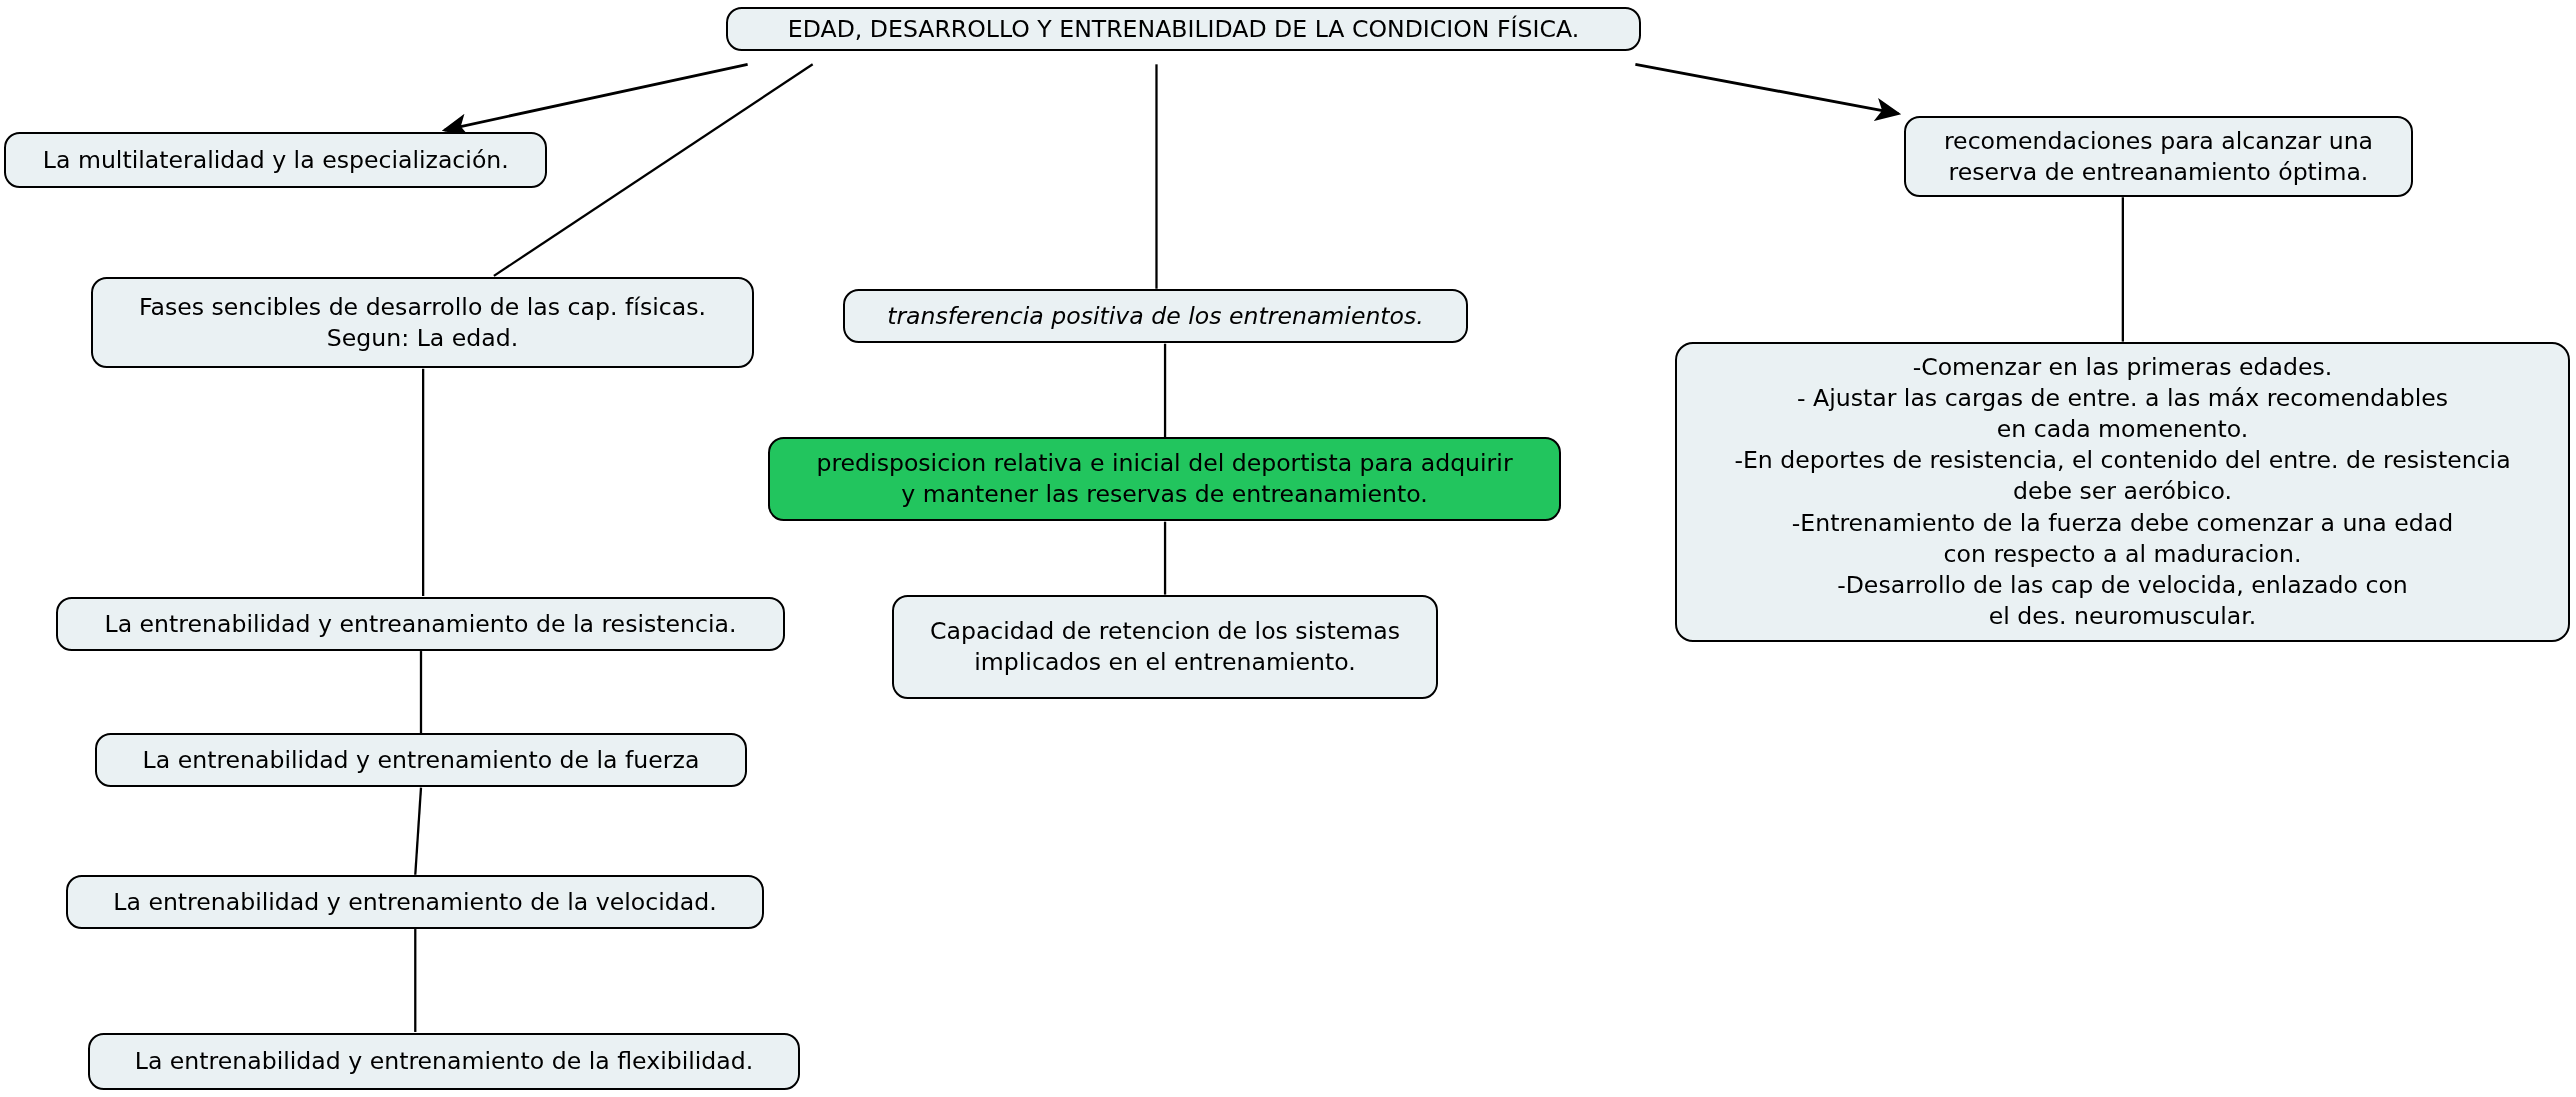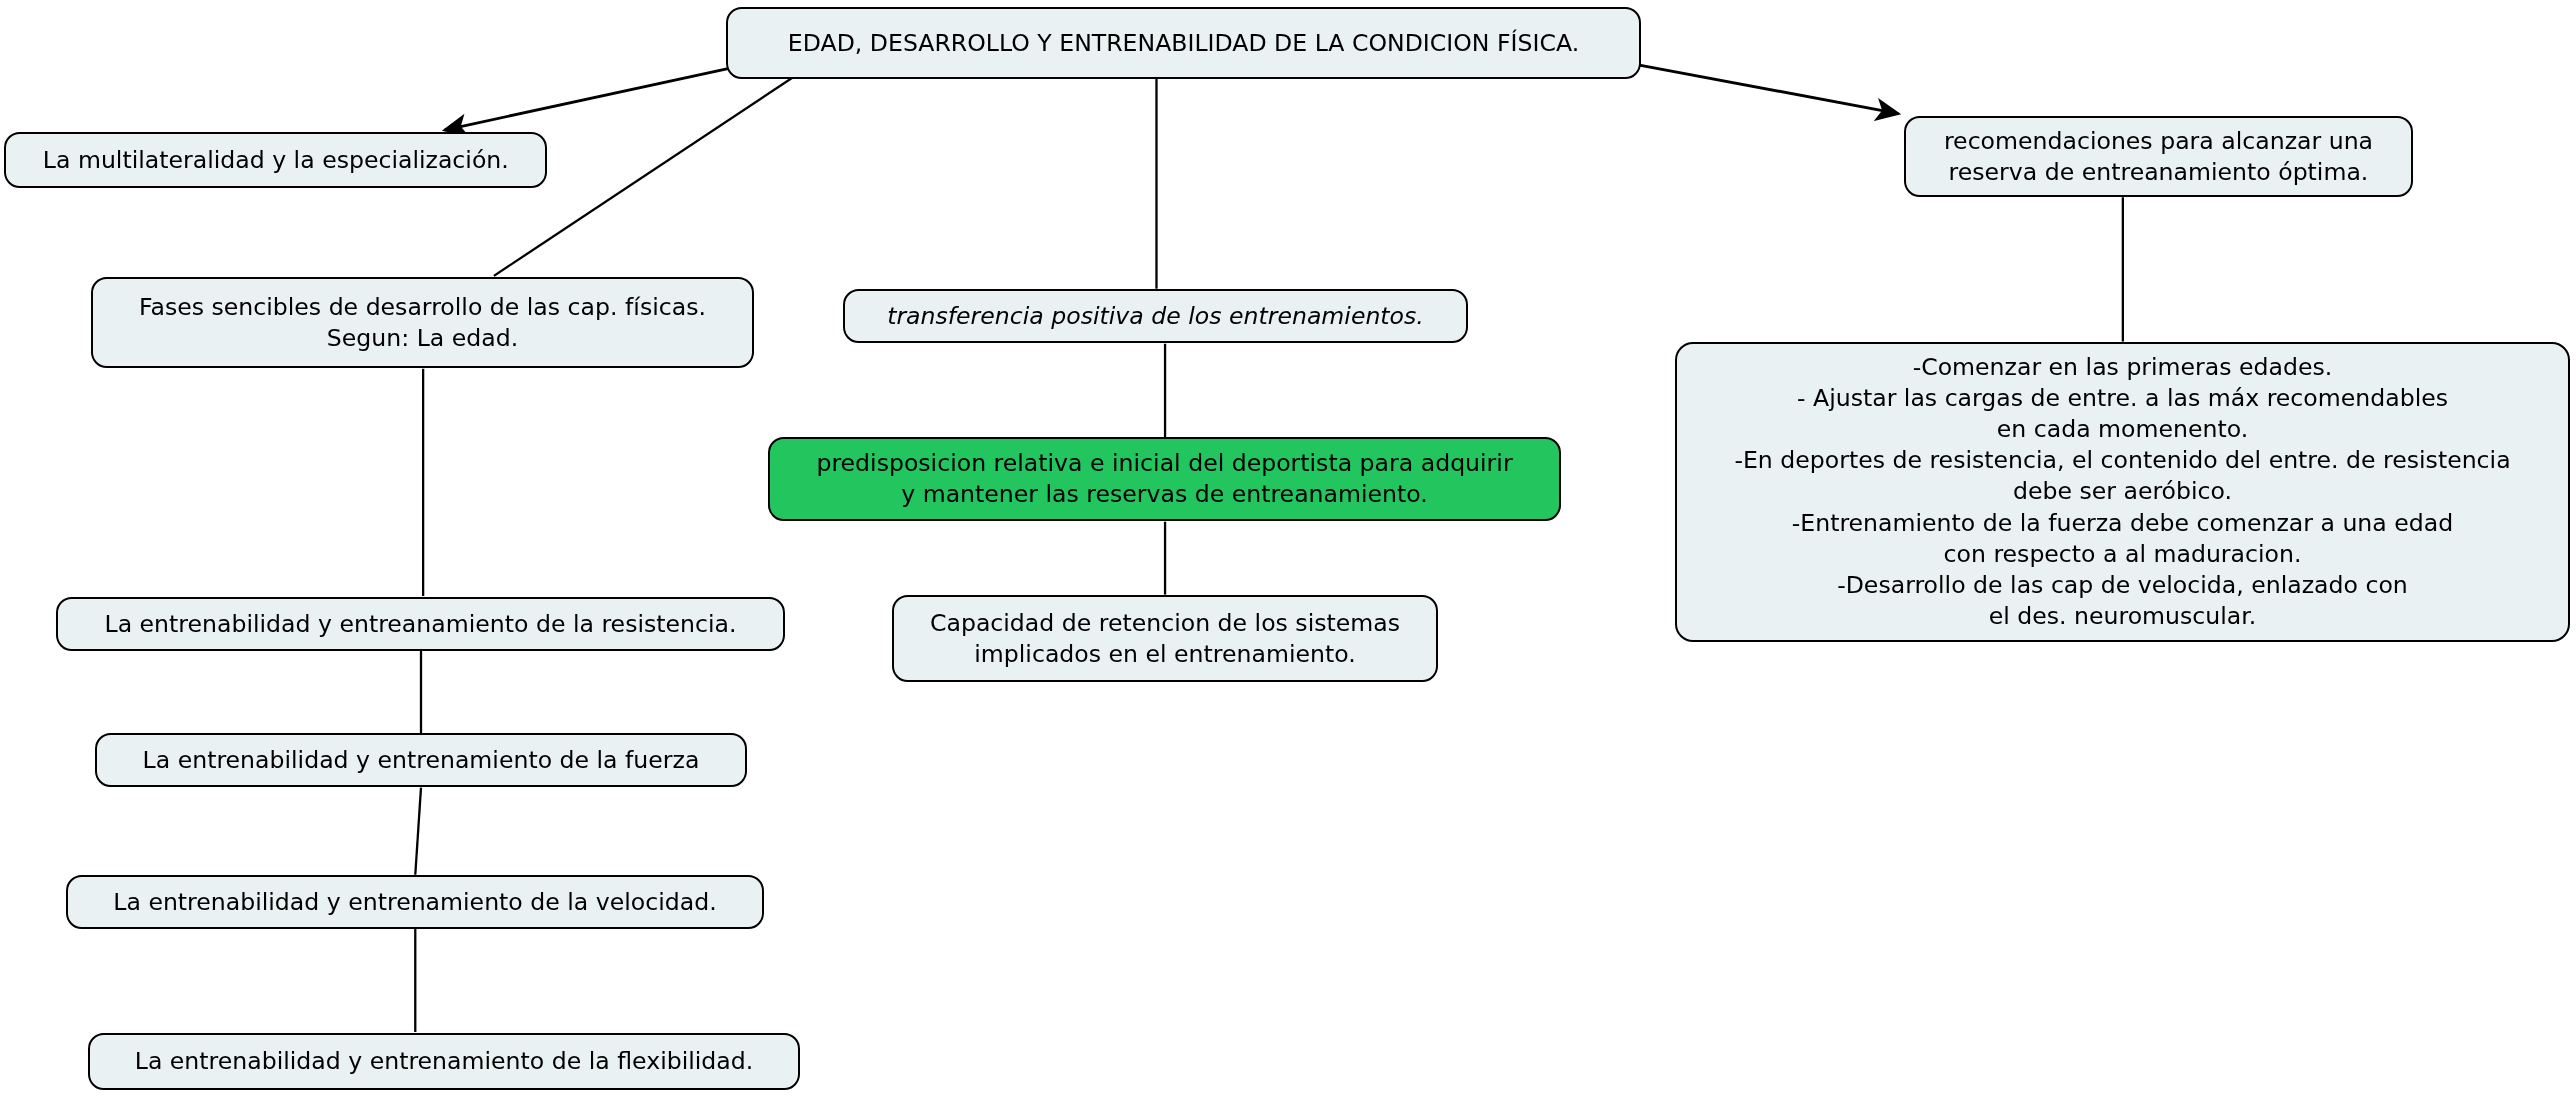--- a/index.html
+++ b/index.html
@@ -79,41 +79,41 @@
 
     <polyline fill="none" stroke="#000000" stroke-width="3.2" points="581,1300 581,1444"></polyline>
 
     <polyline fill="none" stroke="#000000" stroke-width="3.2" points="1630,481 1630,612"></polyline>
 
     <polyline fill="none" stroke="#000000" stroke-width="3.2" points="1630,730 1630,832"></polyline>
 
     <polyline fill="none" stroke="#000000" stroke-width="3.2" points="2970,276 2970,478"></polyline>
   </svg>
 
-  <div class="node title-node" style="left: 726px; top: 7.1px; width: 915px; height: 72px; background: rgb(234, 241, 243); border-color: rgb(0, 0, 0); color: rgb(0, 0, 0);">EDAD, DESARROLLO Y ENTRENABILIDAD DE LA CONDICION FÍSICA.</div>
+  <div class="node title-node" style="left: 726px; top: 7.1px; width: 915px; height: 44px; background: rgb(234, 241, 243); border-color: rgb(0, 0, 0); color: rgb(0, 0, 0);">EDAD, DESARROLLO Y ENTRENABILIDAD DE LA CONDICION FÍSICA.</div>
 
   <div class="node" style="left: 4.3px; top: 132px; width: 543px; height: 56px; background: rgb(234, 241, 243); border-color: rgb(0, 0, 0); color: rgb(0, 0, 0);">La multilateralidad y la especialización.</div>
 
   <div class="node" style="left: 91px; top: 277px; width: 663px; height: 91px; background: rgb(234, 241, 243); border-color: rgb(0, 0, 0); color: rgb(0, 0, 0);">Fases sencibles de desarrollo de las cap. físicas.
 Segun: La edad.</div>
 
   <div class="node" style="left: 56px; top: 597px; width: 729px; height: 54px; background: rgb(234, 241, 243); border-color: rgb(0, 0, 0); color: rgb(0, 0, 0);">La entrenabilidad y entreanamiento de la resistencia.</div>
 
   <div class="node" style="left: 95px; top: 733px; width: 652px; height: 54px; background: rgb(234, 241, 243); border-color: rgb(0, 0, 0); color: rgb(0, 0, 0);">La entrenabilidad y entrenamiento de la fuerza</div>
 
   <div class="node" style="left: 66px; top: 875px; width: 698px; height: 54px; background: rgb(234, 241, 243); border-color: rgb(0, 0, 0); color: rgb(0, 0, 0);">La entrenabilidad y entrenamiento de la velocidad.</div>
 
   <div class="node" style="left: 59px; top: 1033px; width: 712px; height: 57px; background: rgb(234, 241, 243); border-color: rgb(0, 0, 0); color: rgb(0, 0, 0); margin-left: 29px;">La entrenabilidad y entrenamiento de la flexibilidad.</div>
 
   <div class="node" style="left: 843px; top: 289px; width: 625px; height: 54px; background: rgb(234, 241, 243); border-color: rgb(0, 0, 0); color: rgb(0, 0, 0); font-style: italic;">transferencia positiva de los entrenamientos.</div>
 
   <div class="node" style="left: 768px; top: 437px; width: 793px; height: 84px; background: #22c55e; border-color: rgb(0, 0, 0); color: rgb(0, 0, 0);">predisposicion relativa e inicial del deportista para adquirir
 y mantener las reservas de entreanamiento.</div>
 
-  <div class="node" style="left: 892px; top: 595px; width: 546px; height: 87px; background: rgb(234, 241, 243); border-color: rgb(0, 0, 0); color: rgb(0, 0, 0);">Capacidad de retencion de los sistemas
+  <div class="node" style="left: 892px; top: 595px; width: 546px; height: 104px; background: rgb(234, 241, 243); border-color: rgb(0, 0, 0); color: rgb(0, 0, 0);">Capacidad de retencion de los sistemas
 implicados en el entrenamiento.</div>
 
   <div class="node" style="left: 1904px; top: 116px; width: 509px; height: 81px; background: rgb(234, 241, 243); border-color: rgb(0, 0, 0); color: rgb(0, 0, 0);">recomendaciones para alcanzar una
 reserva de entreanamiento óptima.</div>
 
   <div class="node big-list" style="left: 1675px; top: 342px; width: 895px; height: 300px; background: rgb(234, 241, 243); border-color: rgb(0, 0, 0); color: rgb(0, 0, 0);">-Comenzar en las primeras edades.
 - Ajustar las cargas de entre. a las máx recomendables
 en cada momenento.
 -En deportes de resistencia, el contenido del entre. de resistencia
 debe ser aeróbico.

